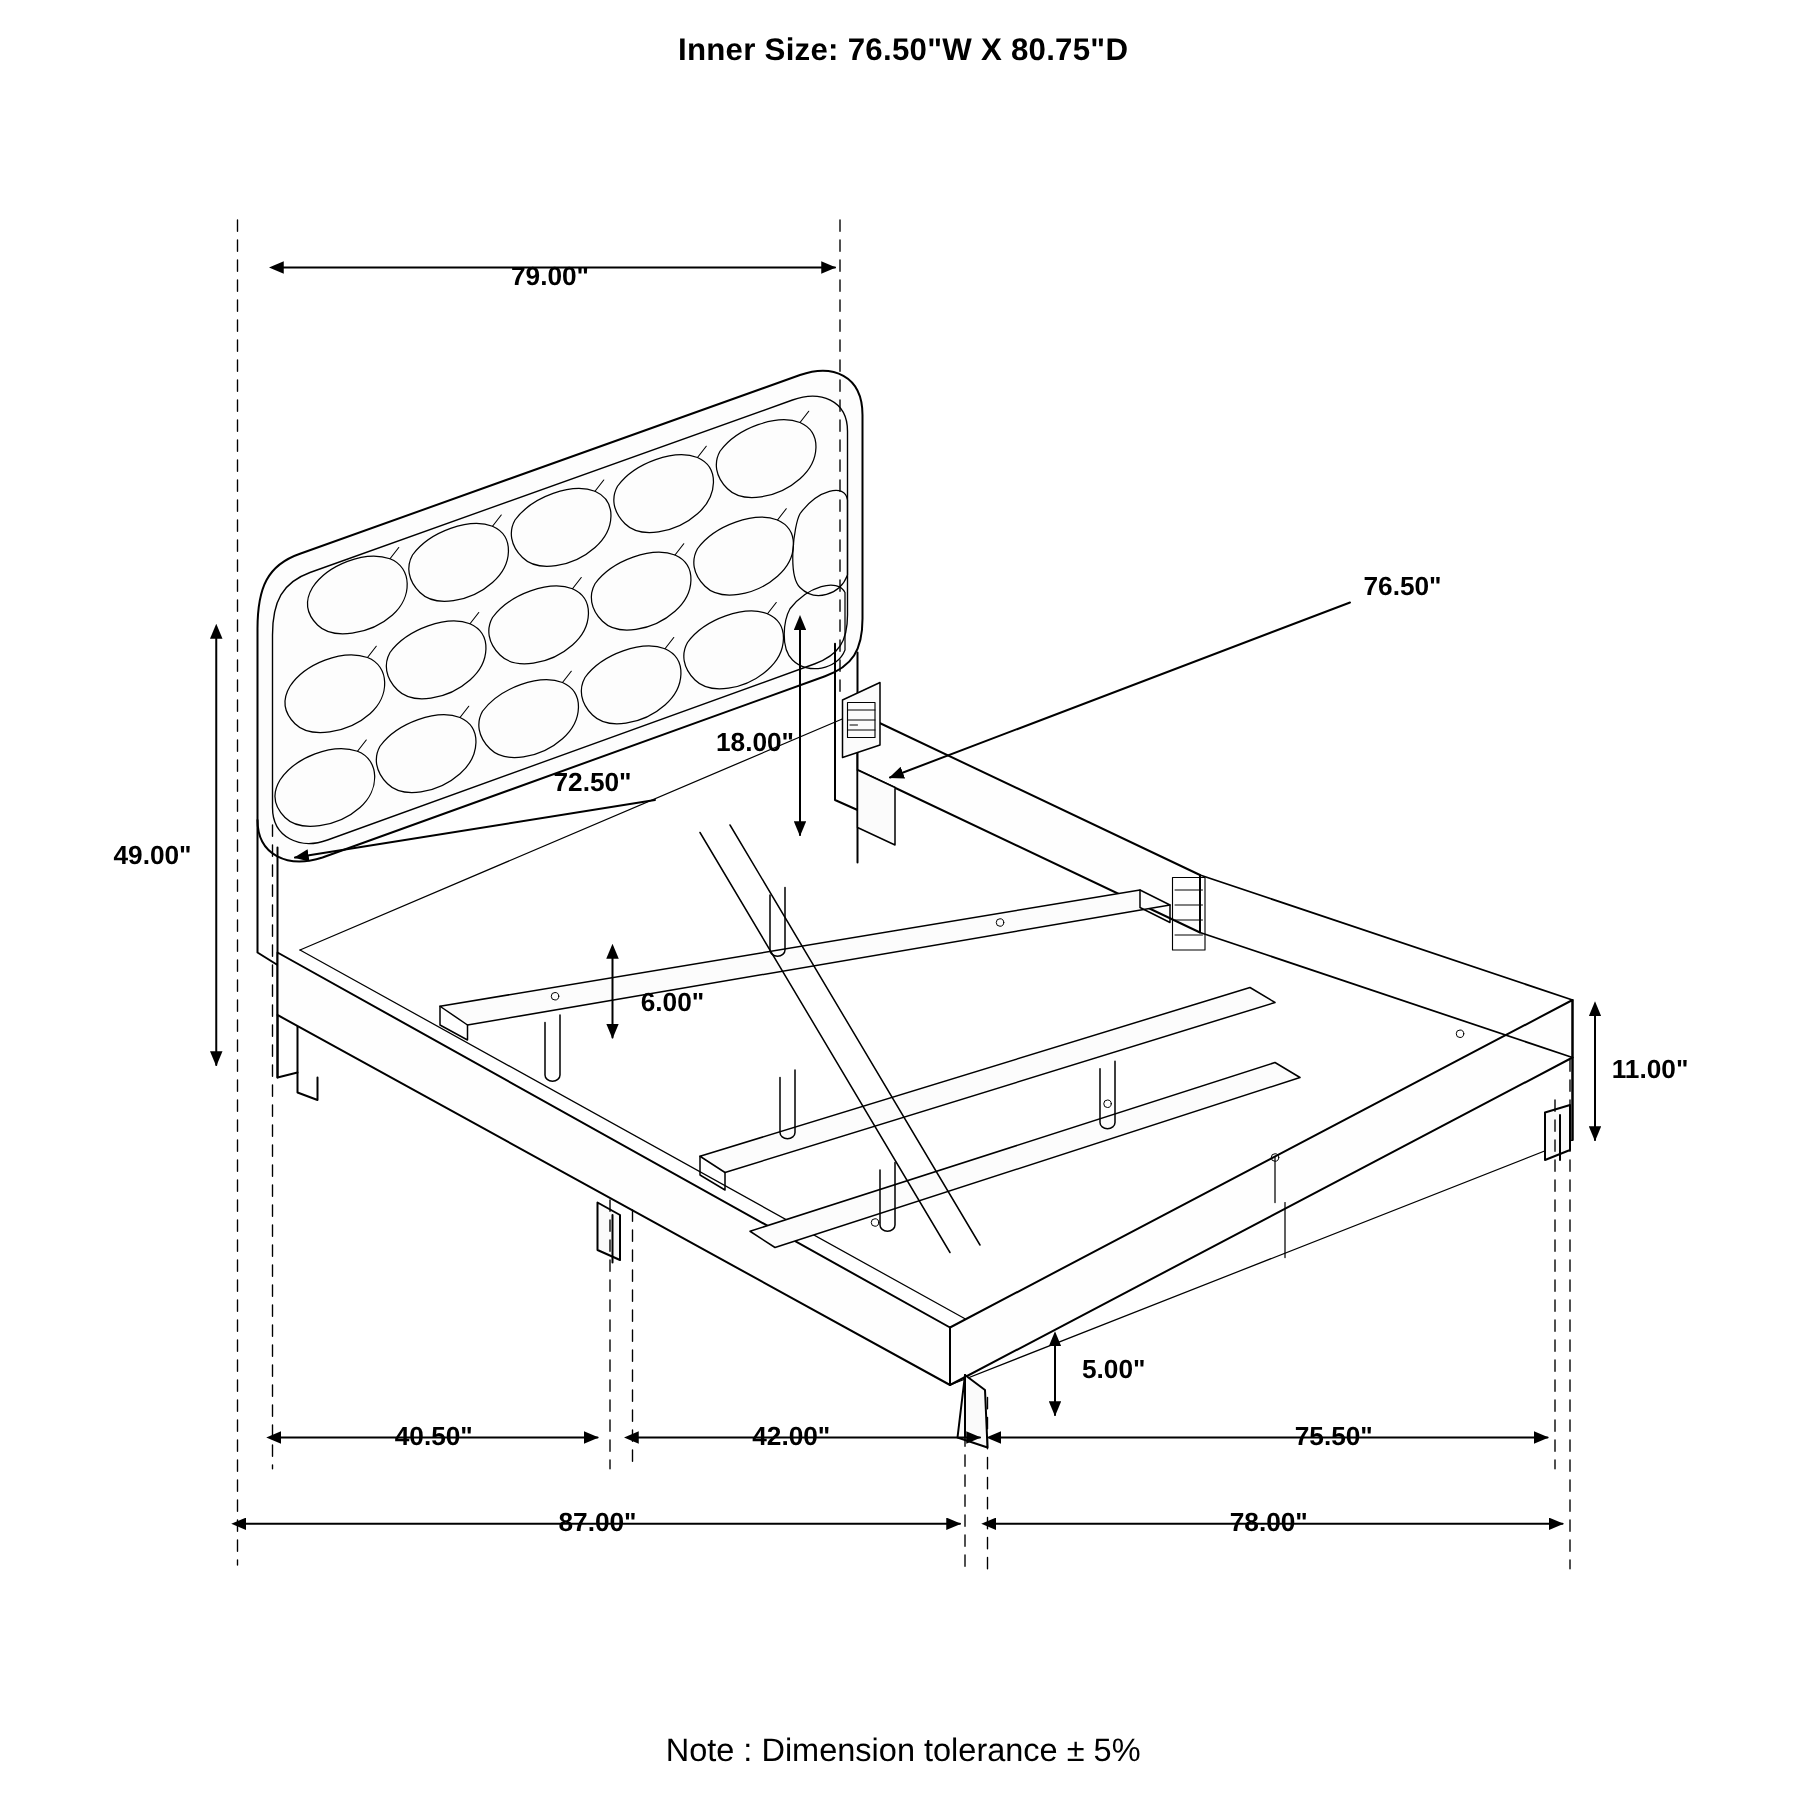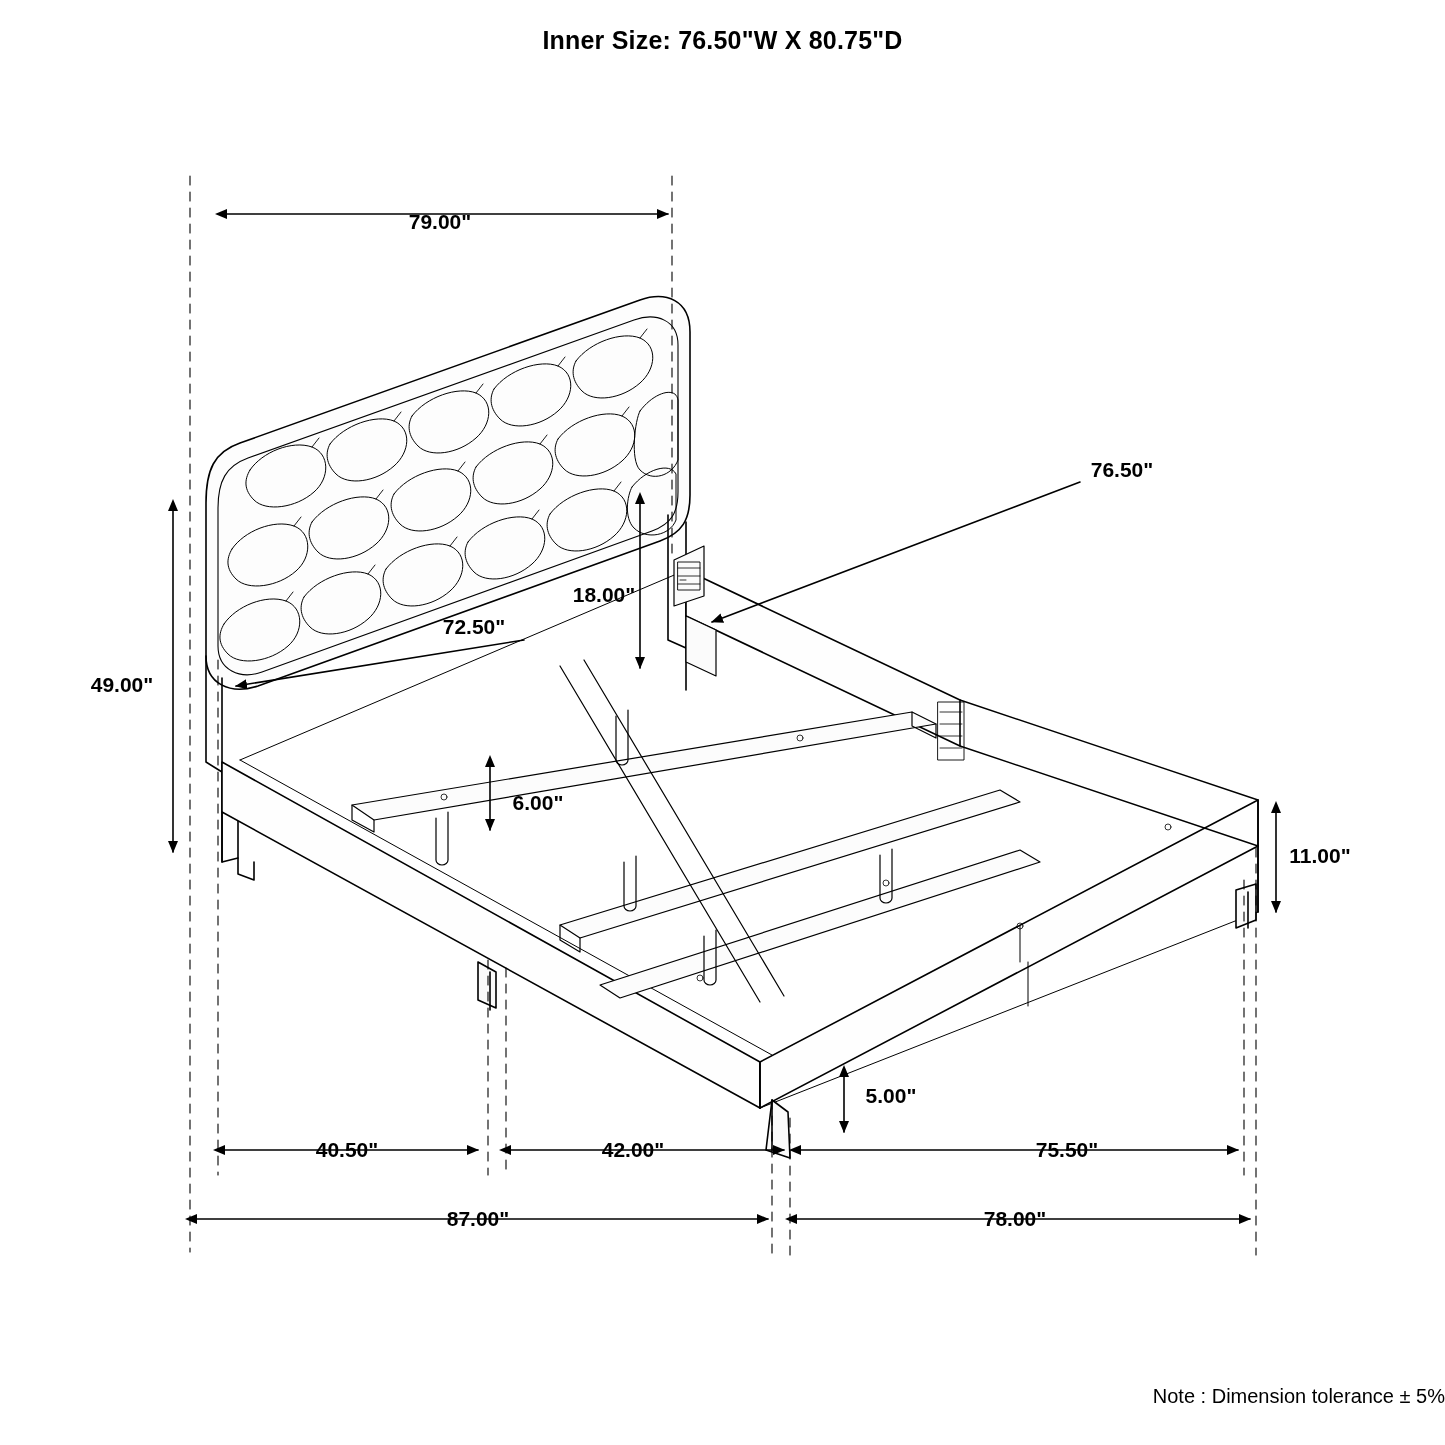--- a/index.html
+++ b/index.html
@@ -35,22 +35,22 @@
     text-align: center;
     font-size: 25px;
     font-weight: bold;
     letter-spacing: 0.2px;
   }
   .footnote {
     position: absolute;
     top: 1385px;
     left: 0;
     width: 1445px;
-    text-align: right;
-    font-size: 20px;
+    text-align: center;
+    font-size: 26px;
     font-weight: normal;
   }
   .dimlabel {
     position: absolute;
     font-size: 21px;
     font-weight: bold;
     white-space: nowrap;
     transform: translate(-50%, -50%);
   }
 </style>

